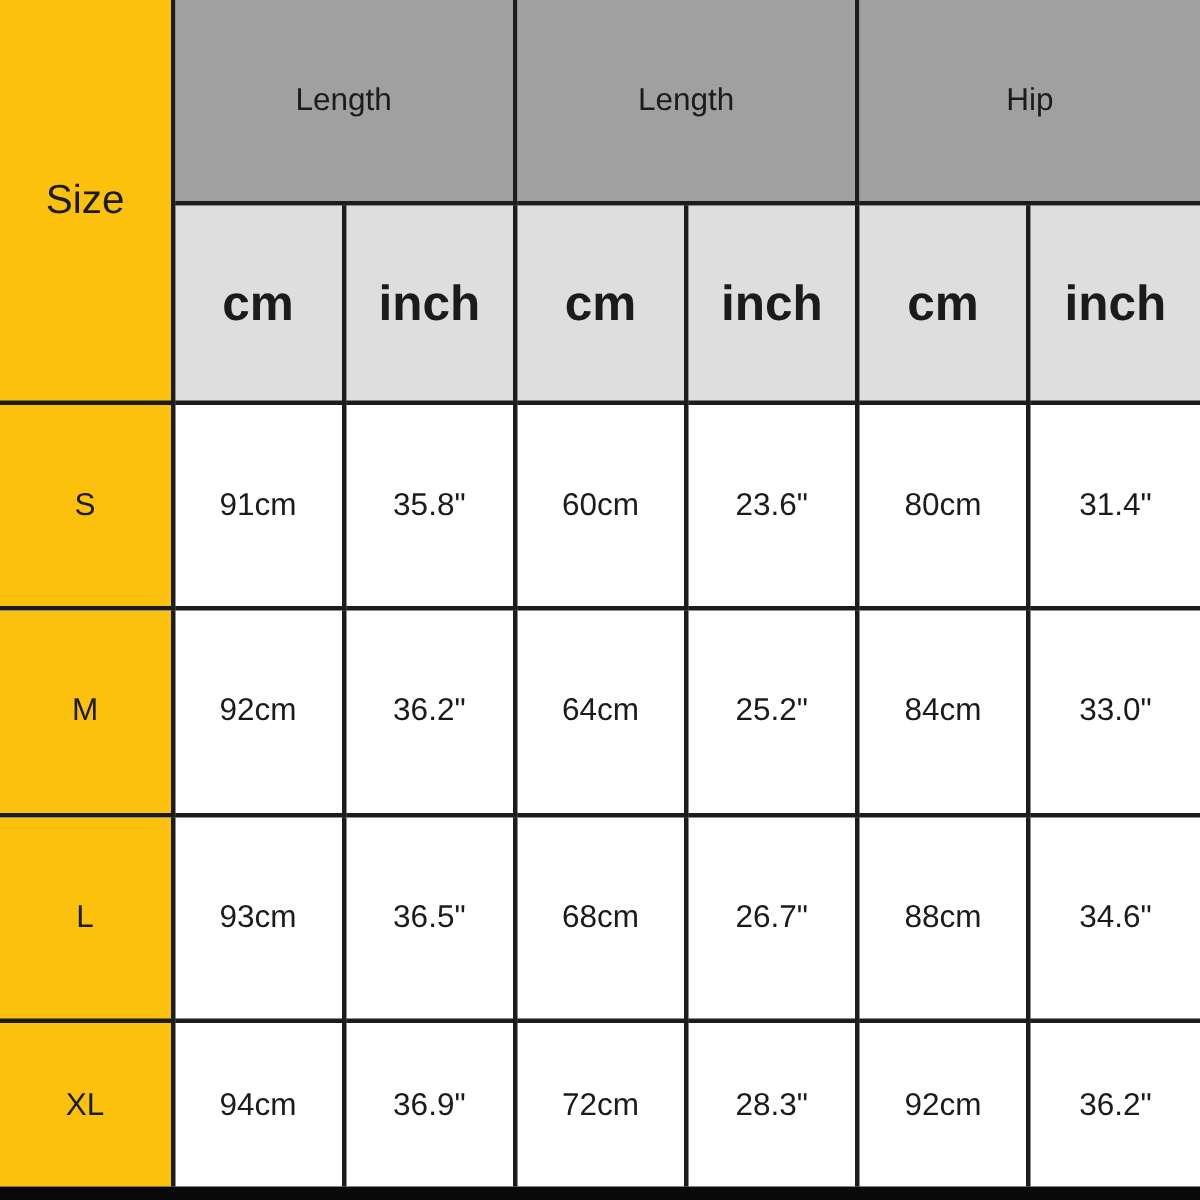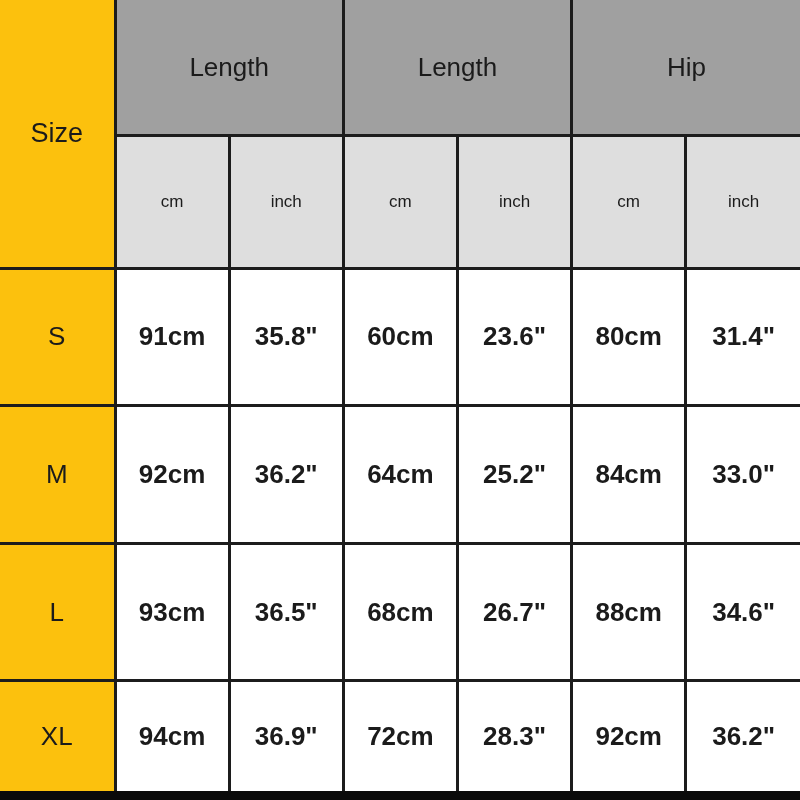--- a/index.html
+++ b/index.html
@@ -27,45 +27,45 @@
     flex:1 1 auto;
     border-collapse:collapse;
     border-style:hidden; 
     table-layout:fixed;
     color:var(--text);
   }
   td{
     border:3px solid var(--border);
     text-align:center;
     vertical-align:middle;
-    font-size:26px;
+    font-size:21px;
     overflow:hidden;
   }
   col.size-col{width:115px;}
   tr.group-row{height:133px;}
   tr.unit-row{height:130px;}
   tr.data-row{height:135px;}
   tr.data-row.last{height:108px;}
   td.size-head{
     background:var(--size-bg);
     font-size:27px;
   }
   td.group{
     background:var(--group-bg);
   }
   td.unit{
     background:var(--unit-bg);
-    font-size:17px;
+    font-size:33px;
+    font-weight:bold;
   }
   td.size-label{
     background:var(--size-bg);
   }
   td.value{
     background:var(--cell-bg);
-    font-weight:bold;
   }
   .bottom-bar{
     height:9px;
     width:800px;
     background:var(--bar);
     flex:0 0 auto;
   }
 </style>
 </head>
 <body>

